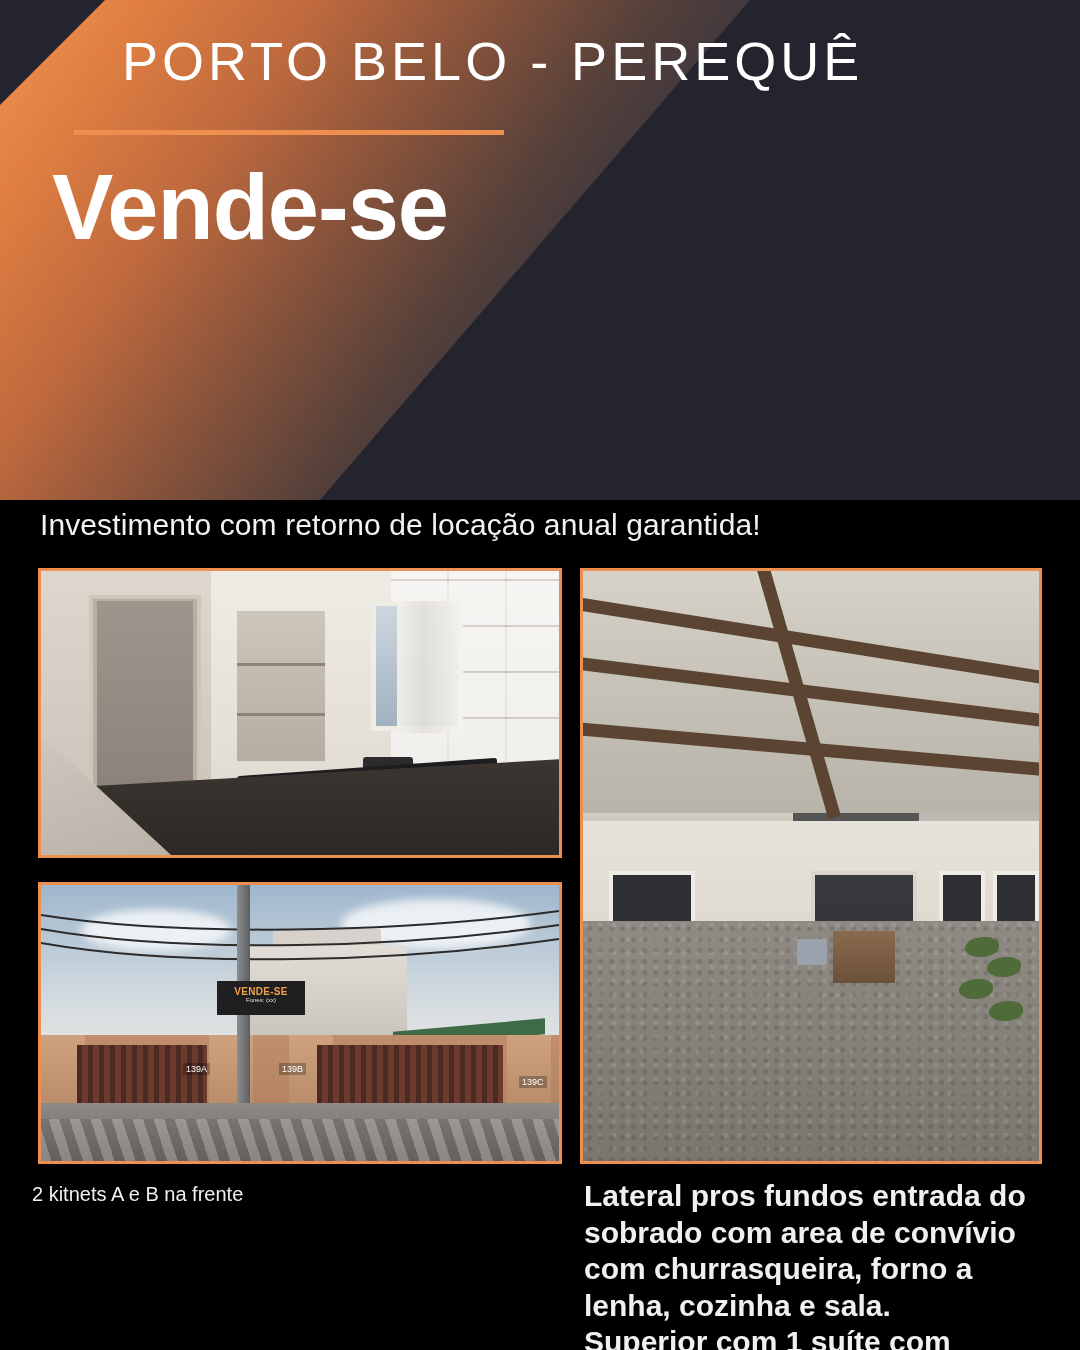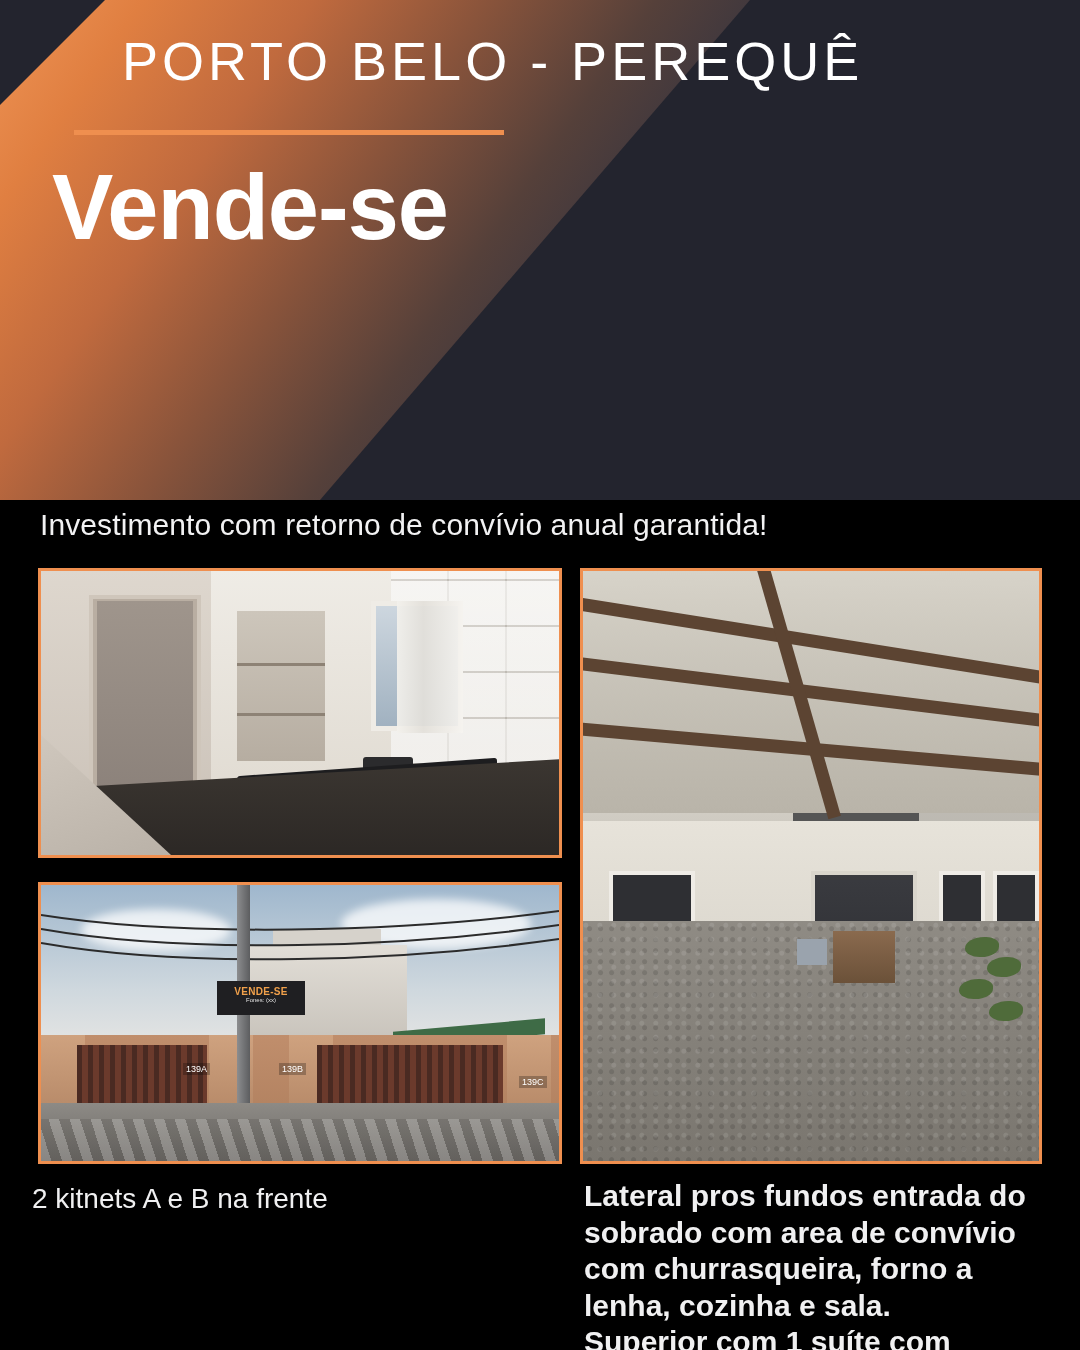--- a/index.html
+++ b/index.html
@@ -118,21 +118,21 @@
     background: #555;
   }
 
   .ph-kitchen { left: 38px;  top: 568px;  width: 524px; height: 290px; }
   .ph-front   { left: 38px;  top: 882px;  width: 524px; height: 282px; }
   .ph-side    { left: 580px; top: 568px;  width: 462px; height: 596px; }
 
   .cap {
     position: absolute;
     color: #f0f0f1;
-    font-size: 28px;
+    font-size: 20px;
     line-height: 1.22;
     font-weight: 400;
   }
   .cap-left  { left: 32px;  top: 1182px; width: 520px; }
   .cap-right { left: 584px; top: 1178px; width: 470px; font-size: 30px; font-weight: bold; }
 
   
   .scene { position: absolute; inset: 0; }
 
   
@@ -218,21 +218,21 @@
     <div class="header-cut"></div>
 
     <div class="kicker">PORTO BELO -  PEREQUÊ</div>
     <div class="rule"></div>
 
     <div class="headline">
       <span class="l1">Vende-se</span>
     </div>
   </div>
 
-  <div class="subhead">Investimento com retorno de convívio anual garantida!</div>
+  <div class="subhead">Investimento com retorno de locação anual garantida!</div>
 
   <div class="photo ph-kitchen">
     <div class="scene">
       <div class="k-wall-l"></div>
       <div class="k-wall-m"></div>
       <div class="k-wall-r"></div>
       <div class="k-tilestrip"></div>
       <div class="k-door"></div>
       <div class="k-doorin"></div>
       <div class="k-upper"></div>

